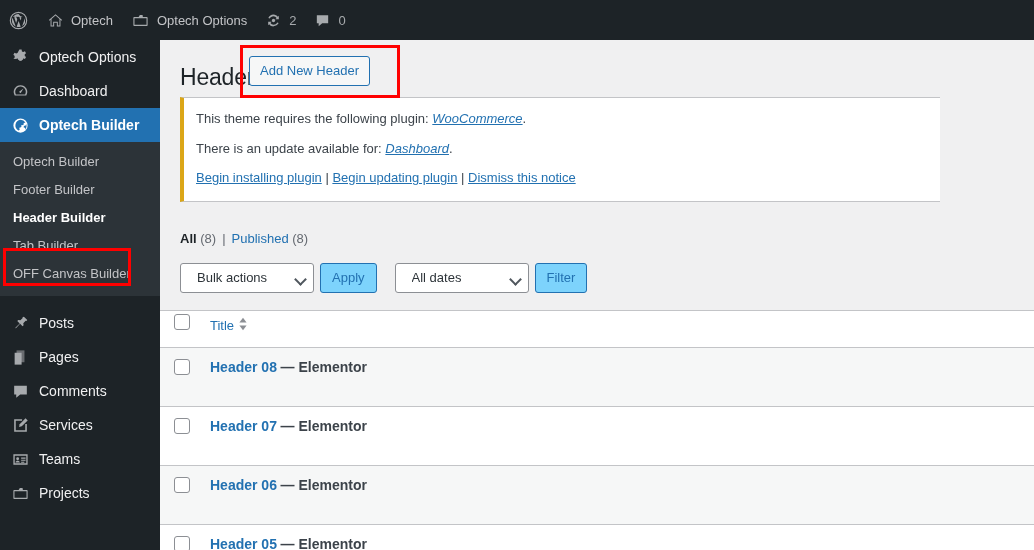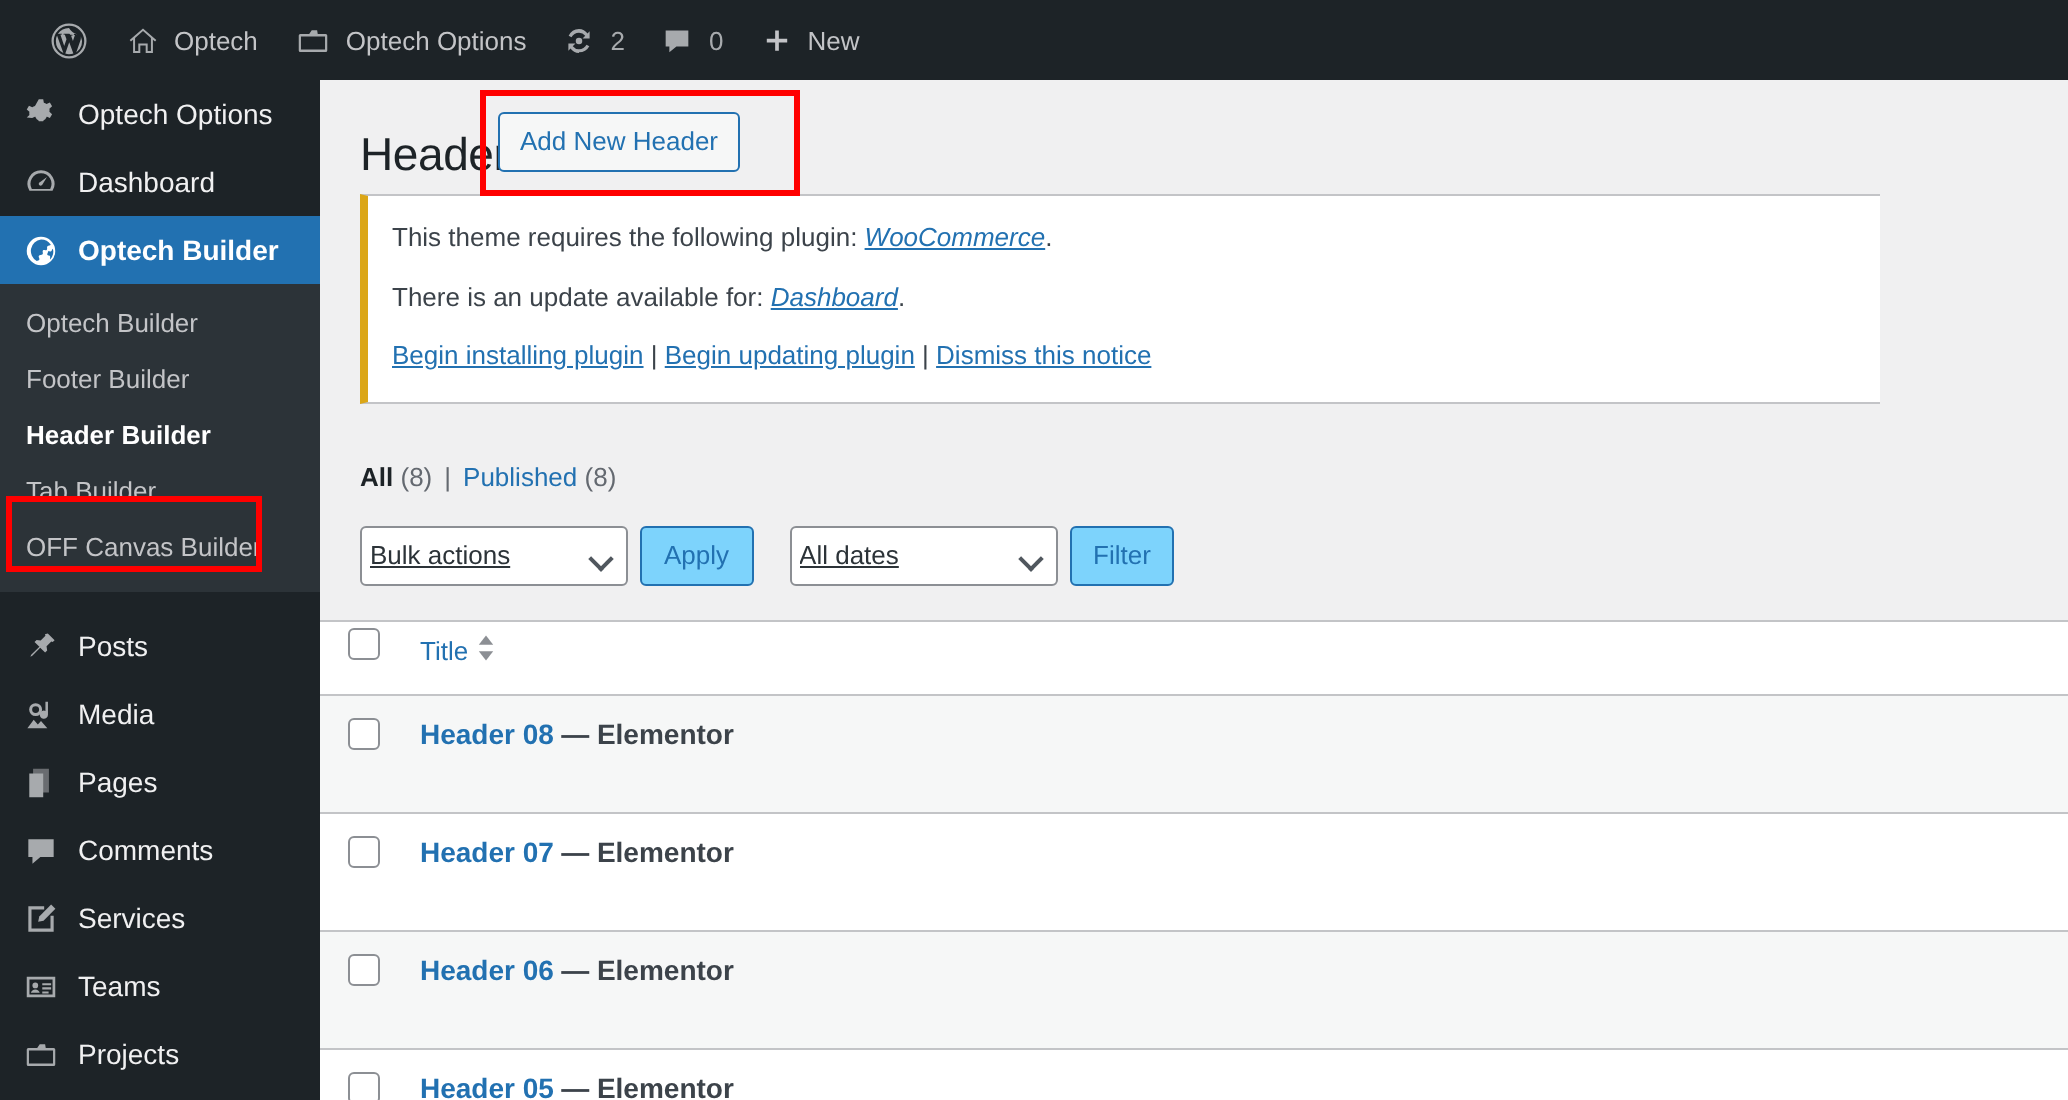--- a/index.html
+++ b/index.html
@@ -14,21 +14,20 @@
     position:relative;
   }
 
   
   #adminbar{
     position:absolute; top:0; left:0; width:1034px; height:40px;
     background:#1d2327; color:#c3c4c7;
     display:flex; align-items:center;
     font-size:13px;
     z-index:50;
-    padding-left:16px;
   }
   .ab-item{
     display:flex; align-items:center; gap:7px;
     height:40px; padding:0 9px;
     color:#c3c4c7; white-space:nowrap;
   }
   .ab-item .ab-label{ font-size:13px; color:#c3c4c7; }
   .ab-logo{ padding:0 9px 0 8px; }
   .ab-count{ color:#a7aaad; font-size:13px; }
   svg.icn{ display:block; }
@@ -115,23 +114,23 @@
   .subsubsub a{ color:#2271b1; text-decoration:none; }
   .subsubsub .cnt{ color:#646970; }
   .subsubsub .sep{ color:#646970; padding:0 6px; }
 
   
   .tablenav{
     margin:17px 0 0 20px; display:flex; align-items:center; gap:0;
   }
   select.wp-select{
     -webkit-appearance:none; appearance:none;
-    height:30px; min-width:134px; padding:0 26px 0 4px;
+    height:30px; min-width:134px; padding:0 26px 0 16px;
     border:1px solid #8c8f94; border-radius:3px; background:#fff;
-    font-family:"Liberation Sans", sans-serif; font-size:13px; color:#2c3338;text-decoration:underline;
+    font-family:"Liberation Sans", sans-serif; font-size:13px; color:#2c3338;
   }
   .selwrap{ position:relative; display:inline-block; }
   .selwrap:after{
     content:""; position:absolute; right:9px; top:12px;
     width:7px; height:7px; border-right:2px solid #50575e; border-bottom:2px solid #50575e;
     transform:rotate(45deg); pointer-events:none;
   }
   .btn-secondary{
     height:30px; line-height:28px; padding:0 11px;
     border:1px solid #2271b1; border-radius:3px;
@@ -212,28 +211,20 @@
 
   <div class="ab-item">
     <span>
       <svg class="icn" width="17" height="17" viewBox="0 0 24 24" fill="#a7aaad">
         <path d="M4 4.6h16v11.2h-8.4L6.6 20v-4.2H4z"></path>
       </svg>
     </span>
     <span class="ab-count">0</span>
   </div>
 
-  <div class="ab-item">
-    <span>
-      <svg class="icn" width="17" height="17" viewBox="0 0 24 24" fill="#c3c4c7">
-        <path d="M10.7 4.5h2.6v5.9h5.9v2.6h-5.9v5.9h-2.6v-5.9H4.8v-2.6h5.9z"></path>
-      </svg>
-    </span>
-    <span class="ab-label">New</span>
-  </div>
 </div>
 
 <div id="adminmenu">
 
   <div class="menu-top">
     <span class="menu-icon">
       <svg class="icn" width="19" height="19" viewBox="0 0 24 24" fill="#a7aaad">
         <path d="M12 8.2a3.8 3.8 0 100 7.6 3.8 3.8 0 000-7.6zm0 1.9a1.9 1.9 0 110 3.8 1.9 1.9 0 010-3.8z"></path>
         <path d="M10.6 2h2.8l.4 2.3c.6.2 1.2.4 1.7.8l2.1-1 1.4 2.4-1.7 1.5c.1.3.1.6.1 1s0 .7-.1 1l1.7 1.5-1.4 2.4-2.1-1c-.5.3-1.1.6-1.7.8l-.4 2.3h-2.8l-.4-2.3c-.6-.2-1.2-.4-1.7-.8l-2.1 1L3 13.5l1.7-1.5c-.1-.3-.1-.6-.1-1s0-.7.1-1L3 8.5 4.4 6.1l2.1 1c.5-.4 1.1-.6 1.7-.8z"></path>
       </svg>
@@ -272,30 +263,20 @@
 
   <div class="menu-top">
     <span class="menu-icon">
       <svg class="icn" width="19" height="19" viewBox="0 0 24 24" fill="#a7aaad">
         <path d="M16.3 3.4l4.3 4.3-1.2 1.2-.9-.3-3 3 .4 2.6-1.3 1.3-3.1-3.1-5 5.2-1.2.5.5-1.2 5.2-5-3.1-3.1 1.3-1.3 2.6.4 3-3-.3-.9z"></path>
       </svg>
     </span>
     <span class="mlabel">Posts</span>
   </div>
 
-  <div class="menu-top">
-    <span class="menu-icon">
-      <svg class="icn" width="19" height="19" viewBox="0 0 24 24" fill="#a7aaad">
-        <path d="M8.6 4.5a4.1 4.1 0 100 8.2 4.1 4.1 0 000-8.2zm0 1.9a2.2 2.2 0 110 4.4 2.2 2.2 0 010-4.4z"></path>
-        <path d="M14.8 3.6h1.6v8.2a2.6 2.6 0 11-1.6-2.4z"></path>
-        <path d="M3.4 20.3l4-5.3 2.6 3 2-2.2 4 4.5z"></path>
-      </svg>
-    </span>
-    <span class="mlabel">Media</span>
-  </div>
 
   <div class="menu-top">
     <span class="menu-icon">
       <svg class="icn" width="19" height="19" viewBox="0 0 24 24" fill="#a7aaad">
         <path d="M7 3h10v15H7z" opacity="0.55"></path>
         <path d="M4.6 6h8.8v15H4.6z"></path>
       </svg>
     </span>
     <span class="mlabel">Pages</span>
   </div>

